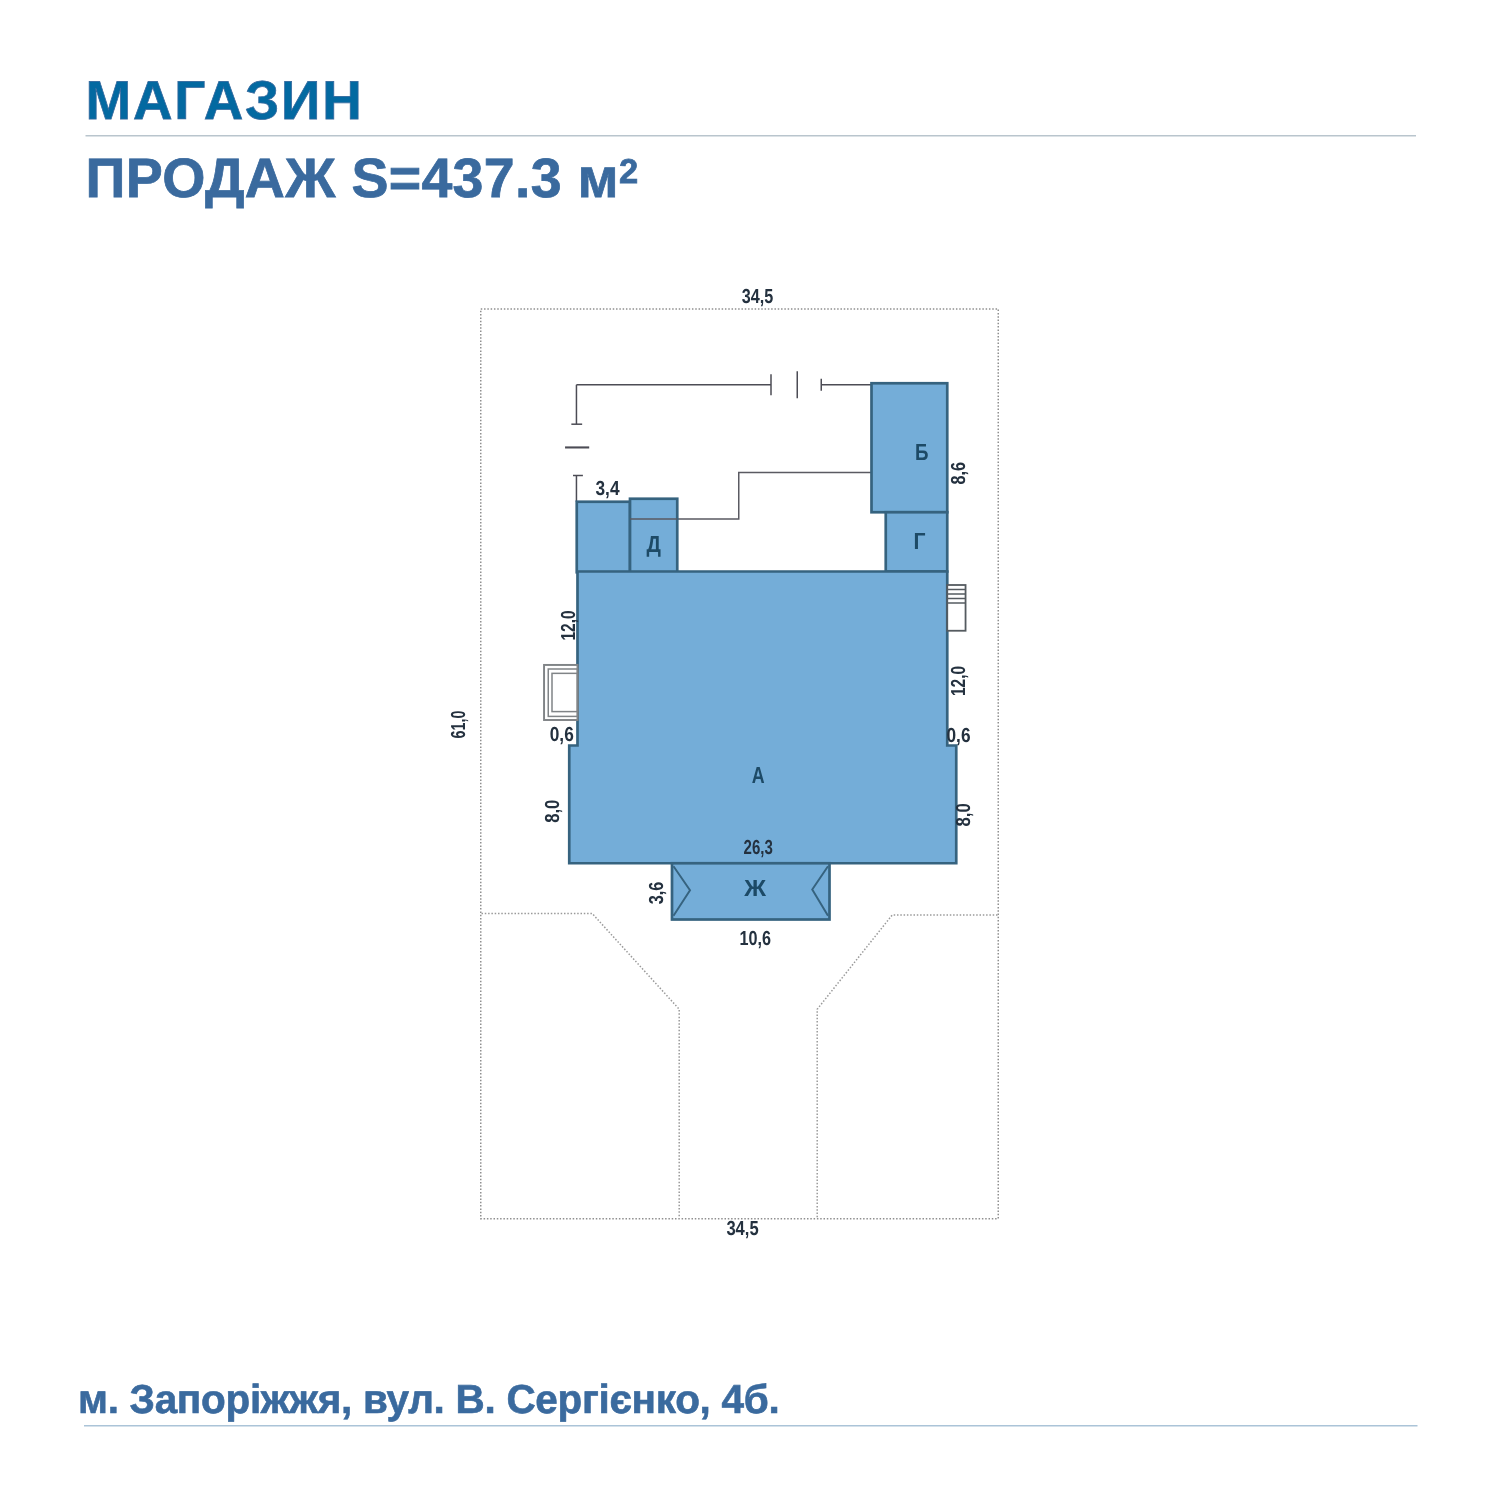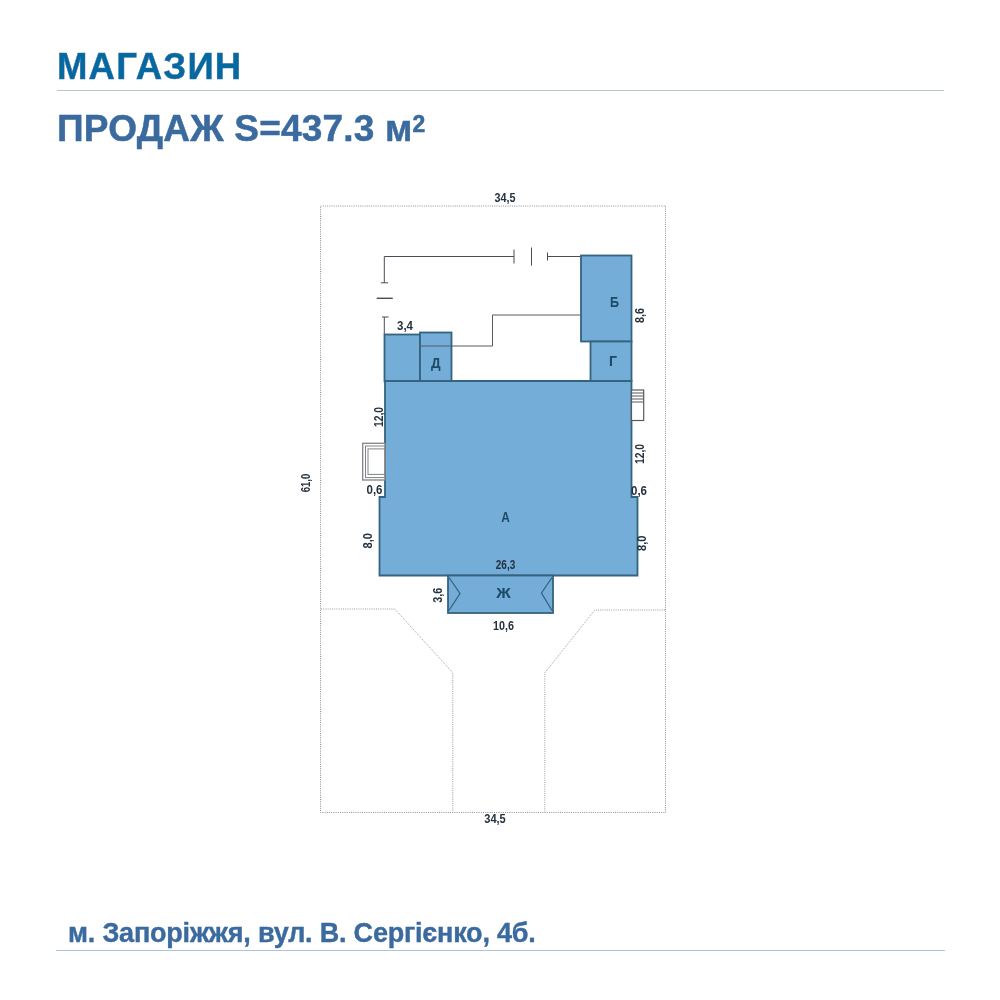--- a/index.html
+++ b/index.html
@@ -1,21 +1,21 @@
 <!DOCTYPE html>
 <html><head>
 <meta charset="utf-8">
 <style>
   html,body{margin:0;padding:0;background:#ffffff;width:1000px;height:1000px;overflow:hidden;}
   body{font-family:"Liberation Sans", sans-serif;position:relative;}
   .t1{position:absolute;left:57px;top:49px;font-size:36.5px;font-weight:bold;color:#0369a1;letter-spacing:1.2px;line-height:1;-webkit-text-stroke:0.5px #3a6a9e;}
   .hr1{position:absolute;left:57px;top:90px;width:887px;height:1px;background:#b9c5cd;}
-  .t2{position:absolute;left:57px;top:110px;font-size:37px;font-weight:bold;color:#3a6a9e;letter-spacing:0.2px;line-height:1;-webkit-text-stroke:0.5px #3a6a9e;}
+  .t2{position:absolute;left:57px;top:100px;font-size:37px;font-weight:bold;color:#3a6a9e;letter-spacing:0.2px;line-height:1;-webkit-text-stroke:0.5px #3a6a9e;}
   .t2 sup{font-size:23px;vertical-align:9px;}
-  .foot{position:absolute;left:68px;top:920px;font-size:27px;font-weight:bold;color:#3a6a9e;letter-spacing:-0.2px;line-height:1;-webkit-text-stroke:0.4px #3a6a9e;}
+  .foot{position:absolute;left:52px;top:920px;font-size:27px;font-weight:bold;color:#3a6a9e;letter-spacing:-0.2px;line-height:1;-webkit-text-stroke:0.4px #3a6a9e;}
   .hr2{position:absolute;left:56px;top:950px;width:889px;height:1px;background:#abc4d8;}
   svg{position:absolute;left:0;top:0;}
   .dim{font:bold 13.5px "Liberation Sans",sans-serif;fill:#24313f;}
   .room{font:bold 15.5px "Liberation Sans",sans-serif;fill:#1d4a66;}
 </style>
 </head>
 <body>
 
 <div class="t1">МАГАЗИН</div>
 

